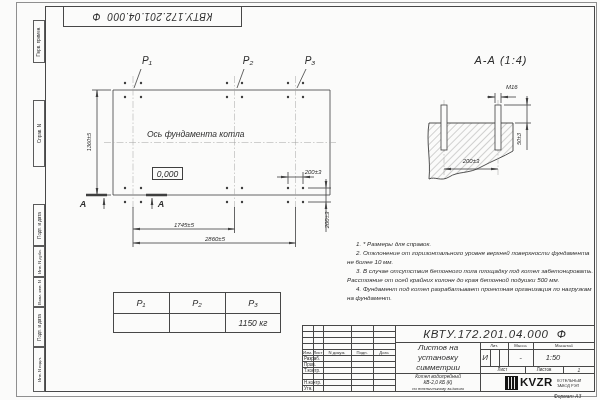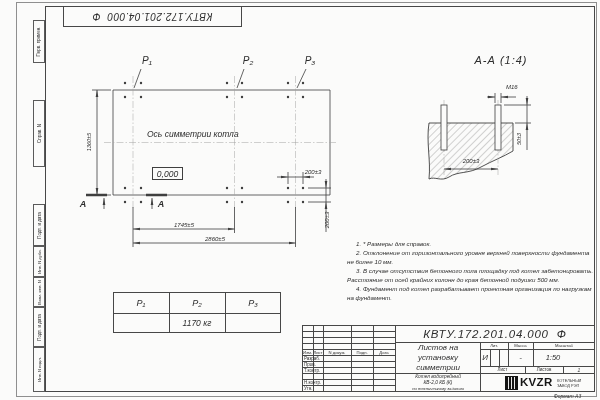--- a/index.html
+++ b/index.html
@@ -171,21 +171,21 @@
         <path d="M527,132 V150"></path>
       </g>
 
       <line x1="444" y1="169" x2="498" y2="169" marker-start="url(#ar)" marker-end="url(#ar)"></line>
     </g>
   </svg>
 
   <div class="ctr it t10" style="left:135px;top:54px;width:24px;height:12px;">P₁</div>
   <div class="ctr it t10" style="left:236px;top:54px;width:24px;height:12px;">P₂</div>
   <div class="ctr it t10" style="left:298px;top:54px;width:24px;height:12px;">P₃</div>
-  <span class="abs it t85 nw" style="left:147px;top:129px;">Ось симметрии котла</span>
+  <span class="abs it t85 nw" style="left:147px;top:129px;">Ось фундамента котла</span>
   <div class="ctr it t85" style="left:152px;top:167px;width:31px;height:13px;border:1px solid #3f3f3f;box-sizing:border-box;">0,000</div>
   <div class="ctr" style="left:82px;top:128px;width:14px;height:28px;">
       <span class="rotccw it t55">1360±5</span>
     </div>
   <div class="ctr it t6" style="left:160px;top:220px;width:48px;height:9px;">1745±5</div>
   <div class="ctr it t6" style="left:191px;top:234px;width:48px;height:9px;">2860±5</div>
   <div class="ctr it t6" style="left:295px;top:167px;width:36px;height:9px;">200±3</div>
   <div class="ctr" style="left:320px;top:205px;width:14px;height:30px;">
       <span class="rotccw it t6">200±3</span>
     </div>
@@ -206,21 +206,21 @@
     <p>4. Фундамент под котел разрабатывает проектная организация по нагрузкам на фундамент.</p>
   </div>
 
   <div class="bx" style="left:113px;top:292px;width:168px;height:41px;"></div>
   <div class="vline" style="left:169px;top:292px;height:41px;"></div>
   <div class="vline" style="left:225px;top:292px;height:41px;"></div>
   <div class="hline" style="left:113px;top:313px;width:168px;"></div>
   <div class="ctr it t9" style="left:113px;top:292px;width:56px;height:21px;">P₁</div>
   <div class="ctr it t9" style="left:169px;top:292px;width:56px;height:21px;">P₂</div>
   <div class="ctr it t9" style="left:225px;top:292px;width:56px;height:21px;">P₃</div>
-  <div class="ctr it t85" style="left:169px;top:313px;width:56px;height:20px;">1170 кг</div>
+  <div class="ctr it t85" style="left:225px;top:313px;width:56px;height:20px;">1150 кг</div>
 
   <div class="bx" style="left:302px;top:325px;width:293px;height:67px;"></div>
   <div class="vline" style="left:313px;top:325px;height:67px;"></div>
   <div class="vline" style="left:323px;top:325px;height:67px;"></div>
   <div class="vline" style="left:351px;top:325px;height:67px;"></div>
   <div class="vline" style="left:373px;top:325px;height:67px;"></div>
   <div class="vline" style="left:395px;top:325px;height:67px;"></div>
   <div class="vline" style="left:480px;top:342px;height:50px;"></div>
   <div class="vline" style="left:508px;top:342px;height:24px;"></div>
   <div class="vline" style="left:533px;top:342px;height:24px;"></div>

